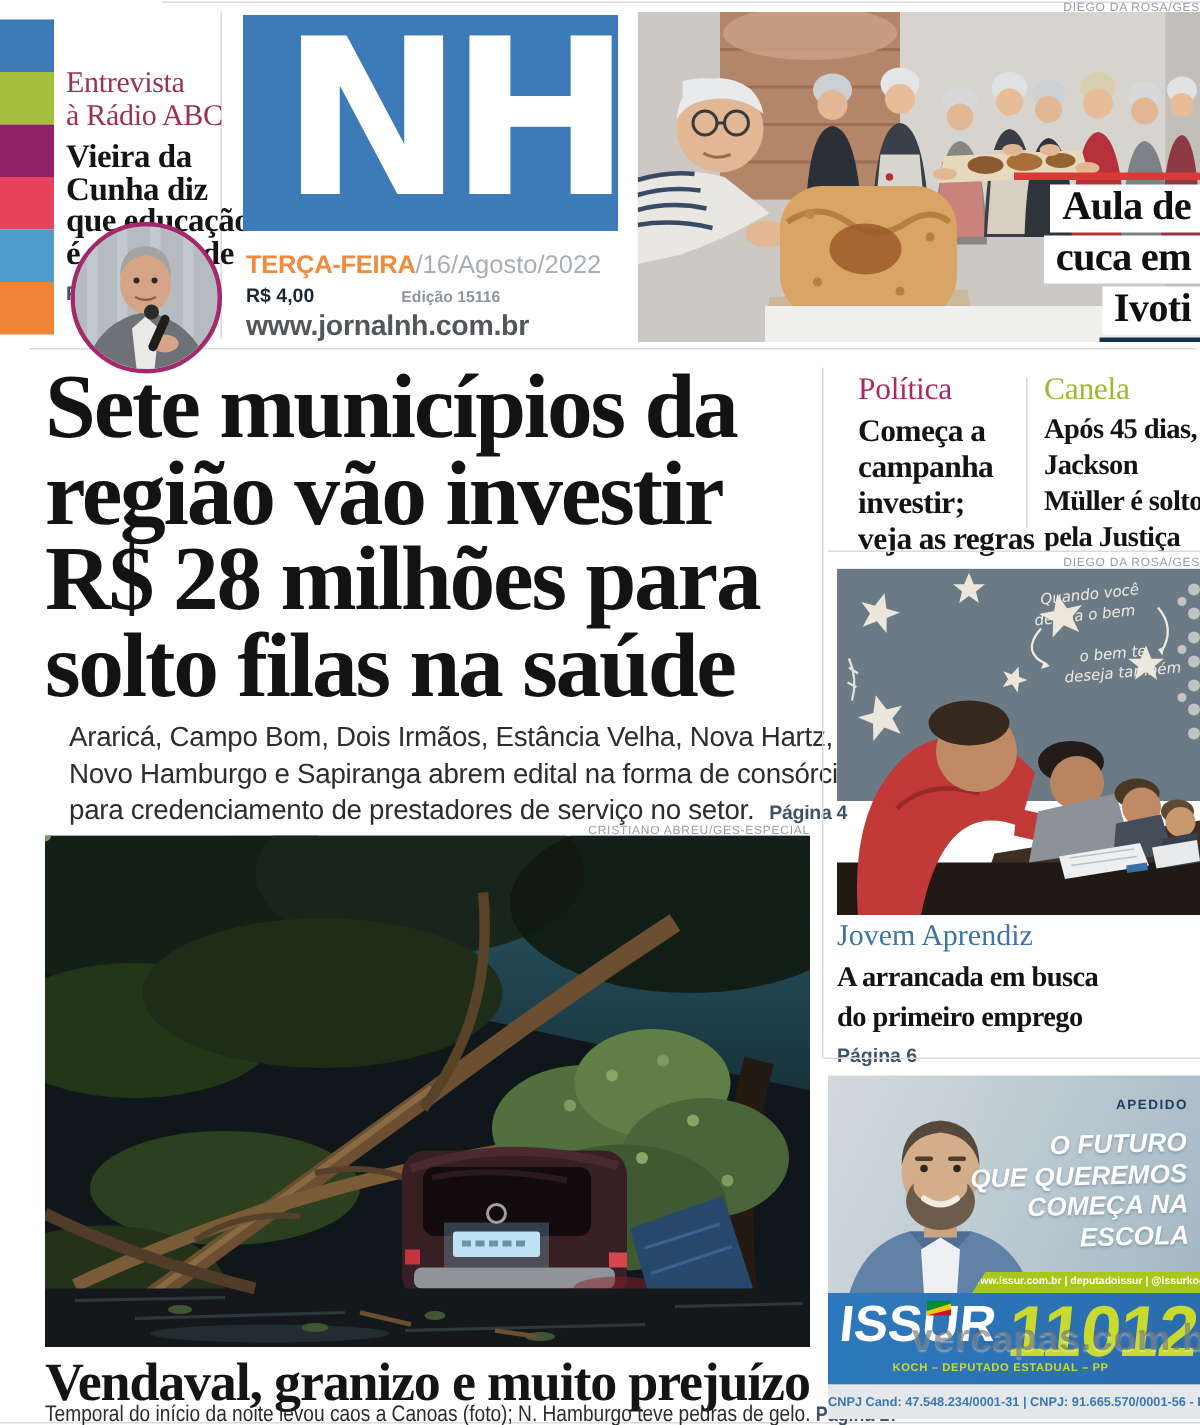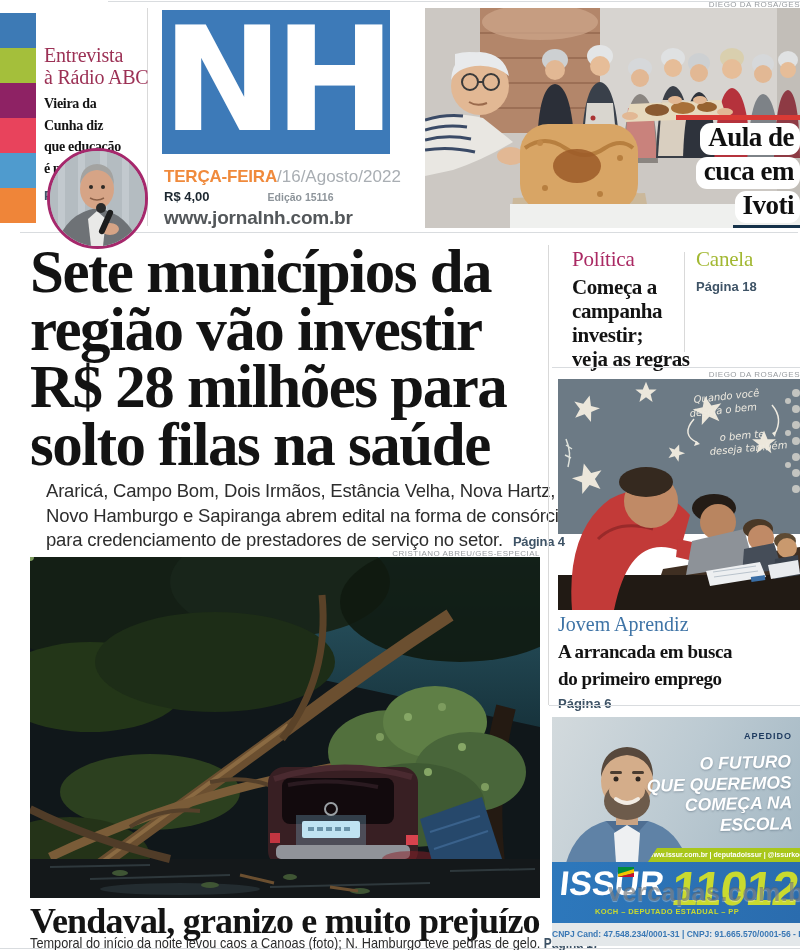--- a/index.html
+++ b/index.html
@@ -18,39 +18,39 @@
   .rail div{height:35px;}
   .rail div:nth-child(1){background:#3d7ab5;}
   .rail div:nth-child(2){background:#a4bf3b;}
   .rail div:nth-child(3){background:#8e2264;}
   .rail div:nth-child(4){background:#e8435c;}
   .rail div:nth-child(5){background:#4f9bce;}
   .rail div:nth-child(6){background:#ef8539;}
 
   
   .int-kicker{font-size:20px;line-height:22px;color:#9c3155;letter-spacing:-.2px;}
-  .int-title{font-size:14px;line-height:21.5px;font-weight:700;color:#141414;margin-top:5px;letter-spacing:-.3px;}
+  .int-title{font-size:22px;line-height:21.5px;font-weight:700;color:#141414;margin-top:5px;letter-spacing:-.3px;}
   .portrait{left:47px;top:148px;width:95px;height:95px;border-radius:50%;border:3px solid #a6286c;
             overflow:hidden;z-index:5;background:#b4bcc1;}
 
   
-  .logo-box{left:162px;top:10px;width:228px;height:144px;background:#3d7ab8;text-align:left;overflow:hidden;}
+  .logo-box{left:162px;top:10px;width:250px;height:144px;background:#3d7ab8;text-align:right;overflow:hidden;}
   .logo-box span{font-family:"DejaVu Sans",sans-serif;font-weight:700;font-size:145px;line-height:140px;
                  color:#fff;letter-spacing:-9px;}
   .dateline{left:164px;top:167px;font-size:17px;}
   .dateline .day{color:#f08a3c;font-weight:800;letter-spacing:-.2px;}
   .dateline .rest{color:#a9aeb3;font-weight:400;}
   .priceline{left:164px;top:189px;font-size:13px;font-weight:800;color:#1c2730;}
   .priceline .ed{font-size:10.5px;font-weight:700;color:#8d949a;margin-left:58px;}
   .site{left:164px;top:207px;font-size:19px;font-weight:800;color:#53575a;letter-spacing:-.2px;}
 
   
   .chips{right:0;top:107px;display:flex;flex-direction:column;align-items:flex-end;gap:2px;z-index:4;}
   .chip{background:#fff;color:#101010;font-family:"Liberation Serif",serif;font-weight:700;
-        font-size:27px;line-height:29px;padding:0 6px 3px 8px;letter-spacing:-.5px;border-radius:11px;}
+        font-size:27px;line-height:29px;padding:0 6px 3px 8px;letter-spacing:-.5px;}
   .redbar{width:124px;height:5px;background:#d93a35;margin-bottom:1px;}
   .chip-page{background:#16324a;color:#fff;font-size:13px;font-weight:700;padding:2px 7px 4px;}
 
   
   .lead-hl{left:30px;top:243px;width:520px;font-weight:700;color:#131313;
            font-size:61px;line-height:57.5px;letter-spacing:-1.5px;}
   .lead-deck{left:46px;top:479px;width:540px;font-size:18.5px;line-height:24.5px;color:#2d2d2d;letter-spacing:-.2px;}
 
   
   .kicker{font-size:21px;letter-spacing:-.2px;}
@@ -272,20 +272,26 @@
       <div class="nowrap">investir;</div>
       <div class="nowrap">veja as regras</div>
     </div>
     <div class="pageref" style="margin-top:7px;font-family:'Liberation Sans',sans-serif;">Página 11</div>
   </div>
 
   <div class="abs vrule" style="left:684px;top:252px;height:100px;"></div>
 
   <div class="abs serif" style="left:696px;top:247px;width:104px;">
     <div class="kicker" style="color:#a2b832;">Canela</div>
+    <div class="rc-title canela-title">
+      <div class="nowrap">Após 45 dias,</div>
+      <div class="nowrap">Jackson</div>
+      <div class="nowrap">Müller é solto</div>
+      <div class="nowrap">pela Justiça</div>
+    </div>
     <div class="pageref" style="margin-top:7px;font-family:'Liberation Sans',sans-serif;">Página 18</div>
   </div>
 
   <div class="abs hrule" style="left:552px;top:367px;width:248px;"></div>
   <div class="abs credit" style="left:552px;top:370px;width:248px;">DIEGO DA ROSA/GES</div>
 
   <div class="abs" style="left:558px;top:379px;width:242px;height:231px;overflow:hidden;">
     <svg width="242" height="231" viewBox="0 0 242 231">
       <rect width="242" height="155" fill="#74828c"></rect>
       <rect width="242" height="155" fill="#5f6d78" opacity=".35"></rect>

